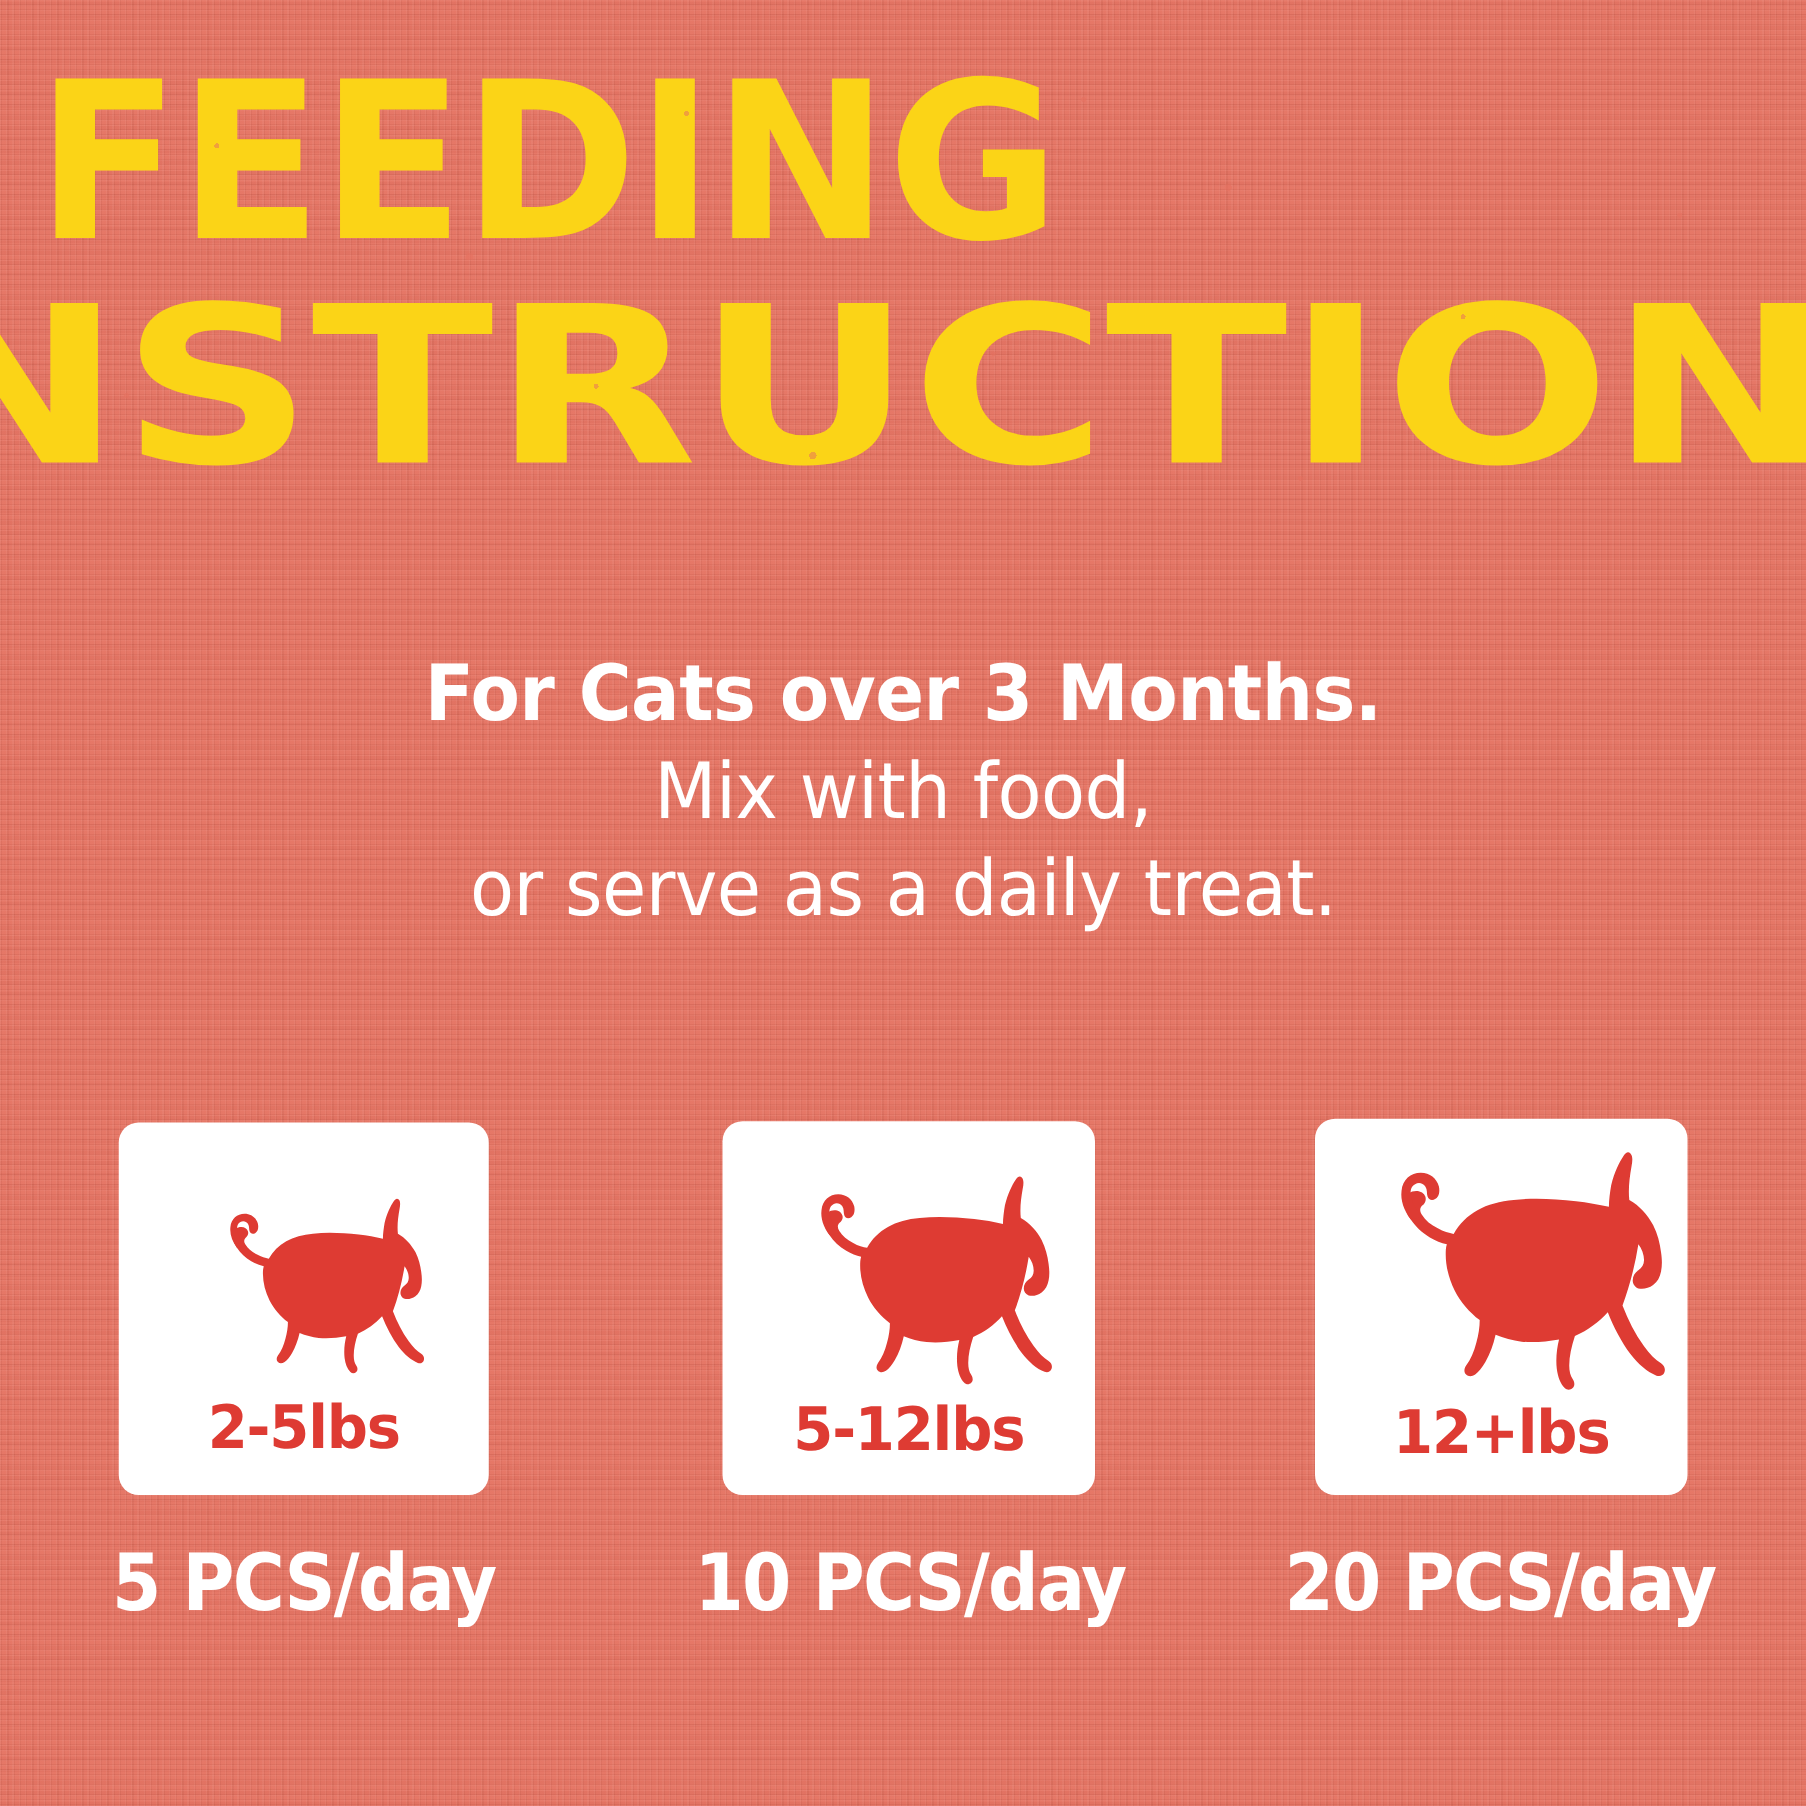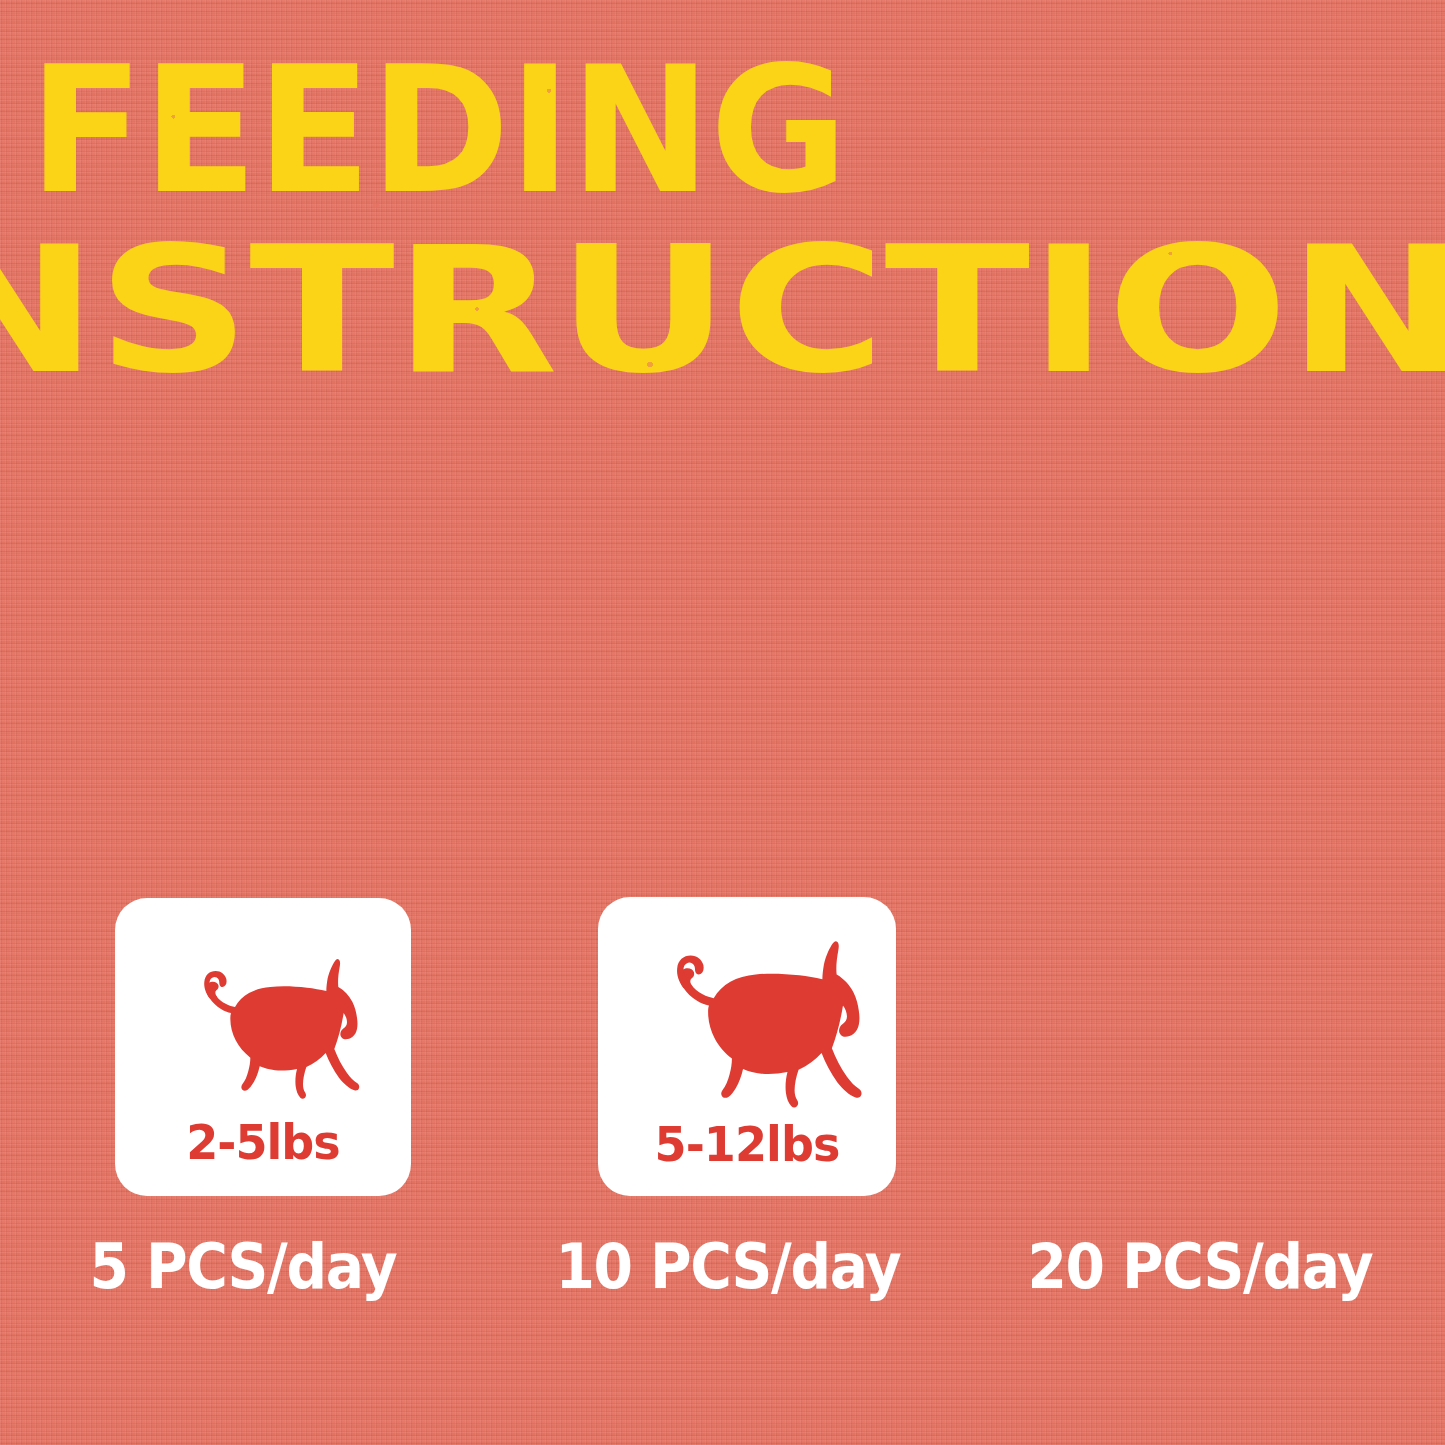--- a/index.html
+++ b/index.html
@@ -134,23 +134,22 @@
     position: absolute;
     top: 895px;
     left: 0;
     width: 1445px;
     height: 305px;
   }
 
   .card {
     position: absolute;
     background: #FFFFFF;
-    border-radius: 32px;
+    border-radius: 16px;
     overflow: hidden;
-    margin-left: 20px;
   }
 
   .card-1 { left: 95px;   top: 3px;  width: 296px; height: 298px; }
   .card-2 { left: 578px;  top: 2px;  width: 298px; height: 299px; }
   .card-3 { left: 1052px; top: 0px;  width: 298px; height: 301px; }
 
   .cat-wrap {
     position: absolute;
     left: 0;
     width: 100%;
@@ -221,20 +220,25 @@
 <div id="bg-texture" style="background-color: rgb(229, 112, 95);"></div>
 
 <div id="page">
 
   <div class="heading-block">
     <span class="headline headline-1" style="color: rgb(251, 212, 23);">FEEDING</span>
     <span class="headline headline-2" style="color: rgb(251, 212, 23);">INSTRUCTIONS</span>
   </div>
   <div class="grunge"></div>
 
+  <div class="subtitle-block">
+    <span class="sub-line sub-line-strong" style="color: rgb(255, 255, 255);">For Cats over 3 Months.</span>
+    <span class="sub-line sub-line-regular" style="color: rgb(255, 255, 255);">Mix with food,</span>
+    <span class="sub-line sub-line-regular" style="color: rgb(255, 255, 255);">or serve as a daily treat.</span>
+  </div>
 
   <div class="cards-row">
 
     <div class="card card-1" style="background: rgb(255, 255, 255);">
       <div class="cat-wrap">
         <svg class="cat-svg" viewBox="0 0 300 250" xmlns="http://www.w3.org/2000/svg" aria-hidden="true">
           <path fill="#DE3B33" d="
             M 247,62
             C 250,50 254,42 258,36
             C 260,33 262,32 264,34
@@ -382,20 +386,96 @@
             C 81,60 77,59 74,61
             C 70,63 69,68 71,74
             C 72,79 76,85 81,90
             Z
           "></path>
         </svg>
       </div>
       <div class="weight-label" style="color: rgb(222, 59, 51);">5-12lbs</div>
     </div>
 
+    <div class="card card-3" style="background: rgb(255, 255, 255);">
+      <div class="cat-wrap">
+        <svg class="cat-svg" viewBox="0 0 300 250" xmlns="http://www.w3.org/2000/svg" aria-hidden="true">
+          <path fill="#DE3B33" d="
+            M 247,62
+            C 250,50 254,42 258,36
+            C 260,33 262,32 264,34
+            C 266,36 266,40 265,45
+            C 263,56 262,66 263,75
+            C 272,80 279,88 284,97
+            C 288,105 290,113 291,121
+            C 292,128 292,133 291,138
+            C 290,143 288,147 284,150
+            C 280,153 275,154 271,153
+            C 268,152 266,149 266,146
+            C 266,142 268,139 271,137
+            C 274,135 276,132 276,128
+            C 276,123 274,118 271,114
+            C 268,133 263,152 257,168
+            C 262,181 268,193 276,204
+            C 281,211 286,216 291,219
+            C 294,221 295,224 294,227
+            C 293,230 290,231 287,230
+            C 279,227 271,220 264,211
+            C 256,200 249,187 244,174
+            C 236,183 226,190 215,195
+            C 212,204 210,213 210,221
+            C 210,226 211,230 213,233
+            C 215,236 215,239 213,241
+            C 211,243 208,243 206,241
+            C 202,237 200,231 199,224
+            C 198,215 199,206 201,198
+            C 190,200 179,201 168,200
+            C 160,199 152,197 145,194
+            C 143,203 140,211 136,218
+            C 133,223 130,227 127,229
+            C 124,231 121,231 119,229
+            C 117,227 117,224 119,221
+            C 123,216 126,209 128,201
+            C 130,194 131,187 131,181
+            C 122,174 114,165 109,155
+            C 104,145 101,134 101,123
+            C 101,120 101,117 102,114
+            C 97,113 92,111 87,108
+            C 80,104 74,98 70,92
+            C 66,86 64,80 65,75
+            C 66,70 70,67 75,67
+            C 79,67 82,69 83,72
+            C 84,75 83,78 80,80
+            C 78,82 78,85 80,88
+            C 83,93 88,97 94,100
+            C 99,103 104,104 108,105
+            C 113,96 120,89 129,84
+            C 138,79 149,76 161,75
+            C 178,73 197,74 216,76
+            C 226,77 236,79 245,81
+            C 245,75 246,68 247,62
+            Z
+          "></path>
+          <path fill="#DE3B33" d="
+            M 70,92
+            C 64,84 61,75 62,67
+            C 63,57 70,51 79,51
+            C 87,51 93,56 95,63
+            C 96,68 95,72 92,74
+            C 89,76 86,75 85,72
+            C 84,69 85,66 83,63
+            C 81,60 77,59 74,61
+            C 70,63 69,68 71,74
+            C 72,79 76,85 81,90
+            Z
+          "></path>
+        </svg>
+      </div>
+      <div class="weight-label" style="color: rgb(222, 59, 51);">12+lbs</div>
+    </div>
 
   </div>
 
   <div class="dose-row">
     <div class="dose dose-1" style="color: rgb(255, 255, 255);">5 PCS/day</div>
     <div class="dose dose-2" style="color: rgb(255, 255, 255);">10 PCS/day</div>
     <div class="dose dose-3" style="color: rgb(255, 255, 255);">20 PCS/day</div>
   </div>
 
 </div>

